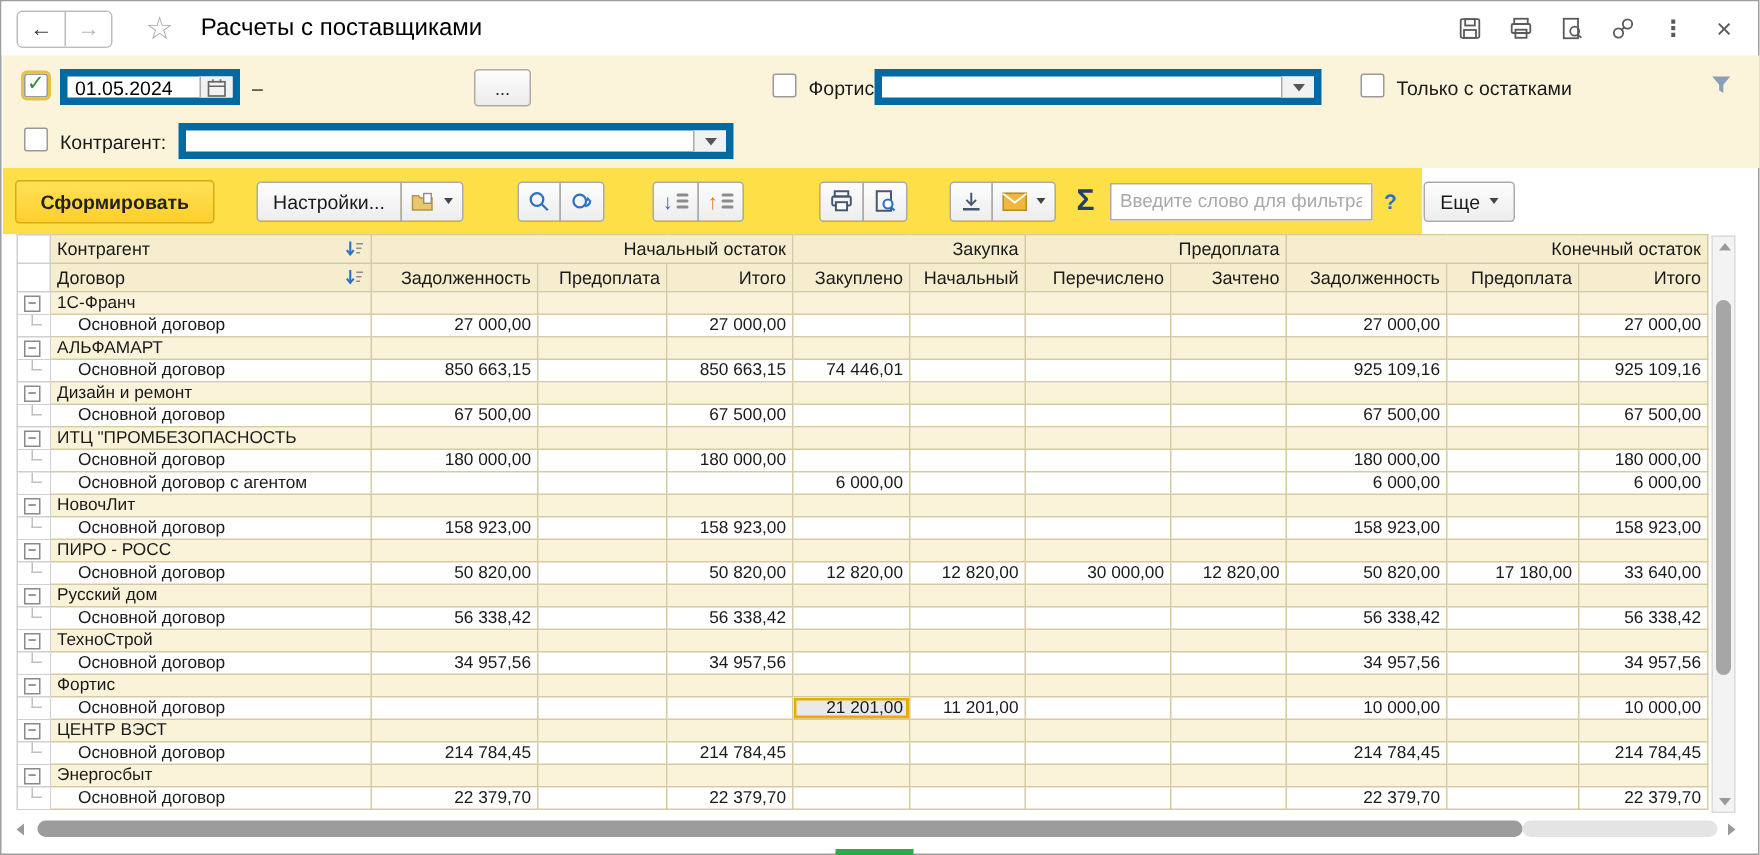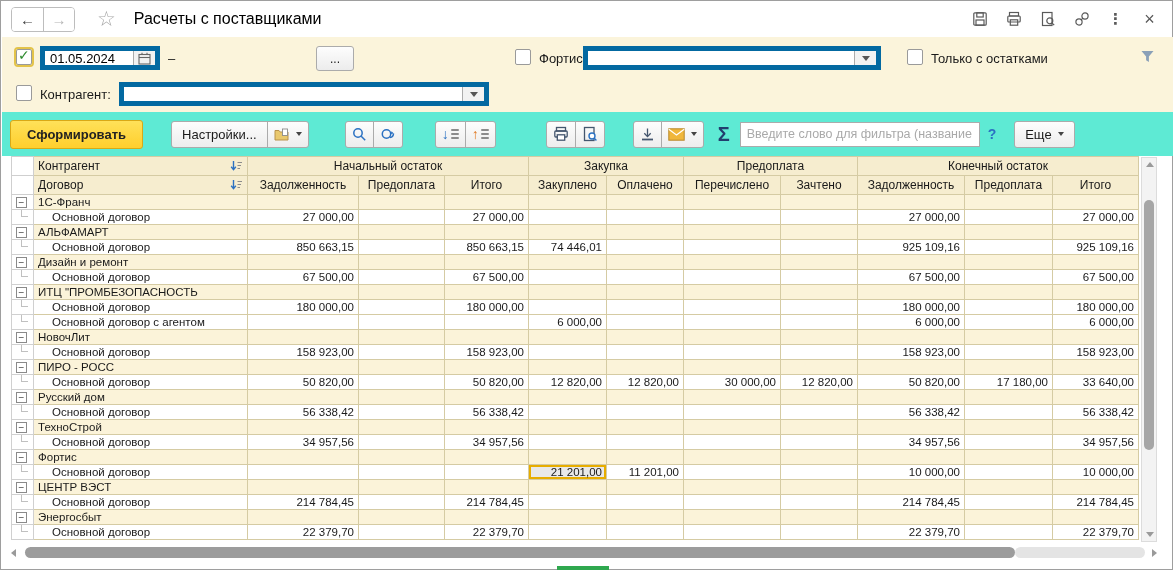--- a/index.html
+++ b/index.html
@@ -41,21 +41,21 @@
     border-top:5px solid #555; }
   .flabel { position:absolute; font-size:13px; color:#1a1a1a; }
   .dash { position:absolute; font-size:13px; }
   .smallbtn { position:absolute; height:25px; background:linear-gradient(#fdfdfd,#ececec);
     border:1px solid #ababab; border-radius:3px; font-size:12px; display:flex; align-items:center;
     justify-content:center; cursor:pointer; }
   .funnel { position:absolute; cursor:pointer; }
   .funnel svg { fill:#8aa0b8; }
 
   
-  .toolbar { position:absolute; left:1px; top:111px; width:1171px; height:44px; background:#5eead4;
+  .toolbar { position:absolute; left:1px; top:111px; width:946px; height:44px; background:#fde047;
     display:flex; align-items:center; padding:0 8px; }
   .btn { height:27px; background:linear-gradient(#fdfdfd,#ededed); border:1px solid #ababab;
     border-radius:3px; font-size:13px; display:flex; align-items:center; justify-content:center;
     padding:0 10px; cursor:pointer; white-space:nowrap; }
   .btn.icon { padding:0 6px; }
   .btngroup { display:flex; }
   .btngroup .btn { border-radius:0; margin-left:-1px; }
   .btngroup .btn:first-child { border-radius:3px 0 0 3px; margin-left:4px; }
   .btngroup .btn:last-child { border-radius:0 3px 3px 0; }
   .generate { background:linear-gradient(#ffe159,#fecf2d); border:1px solid #d9a916;
@@ -70,21 +70,21 @@
     font-family:inherit; outline:none; color:#333; }
   .filterinput::placeholder { color:#a9a9a9; }
   .help { color:#2b71c2; font-weight:bold; font-size:14px; margin:0 10px 0 8px; cursor:pointer; }
   .toolbar svg.dkblue { stroke:#44566e; fill:none; stroke-width:1.3; }
   .toolbar svg.blue { stroke:#2b71c2; fill:none; stroke-width:1.5; }
 
   
   .tablewrap { position:absolute; left:10px; top:155px; }
   table { border-collapse:collapse; table-layout:fixed; width:1127px; }
   th, td { border:1px solid #d5cba3; overflow:hidden; white-space:nowrap; }
-  thead th { height:19px; background:#f6edcf; font-weight:400; font-size:12px; text-align:center;
+  thead th { height:19px; background:#f6edcf; font-weight:400; font-size:12px; text-align:right;
     padding:0 4px;margin-top:41px; }
   thead th.exph { background:#fff; border-color:#cfcfcf; }
   tbody td { height:15px; font-size:11.5px; padding:0 4px; line-height:14px; }
   tbody td.exp { background:#fff; border-color:#d0d0d0; padding:0; position:relative; }
   tr.group td { background:#fbf3d9; }
   tr.group td.exp { background:#fff; }
   tr.detail td { background:#fff; }
   td.num { text-align:right; }
   td.name { text-align:left; }
   tr.detail td.name { padding-left:18px;margin-top:48px; }
@@ -344,21 +344,21 @@
                   <line x1="7.5" y1="2.5" x2="12" y2="2.5" stroke="#8c8c8c"></line>
                   <line x1="7.5" y1="5.5" x2="11" y2="5.5" stroke="#8c8c8c"></line>
                   <line x1="7.5" y1="8.5" x2="10" y2="8.5" stroke="#8c8c8c"></line>
                 </svg>
               </span>
           </th>
           <th>Задолженность</th>
           <th>Предоплата</th>
           <th>Итого</th>
           <th>Закуплено</th>
-          <th>Оплачено</th>
+          <th>Начальный</th>
           <th>Перечислено</th>
           <th>Зачтено</th>
           <th>Задолженность</th>
           <th>Предоплата</th>
           <th>Итого</th>
         </tr>
       </thead>
       <tbody>
           <tr class="group">
             <td class="exp">

